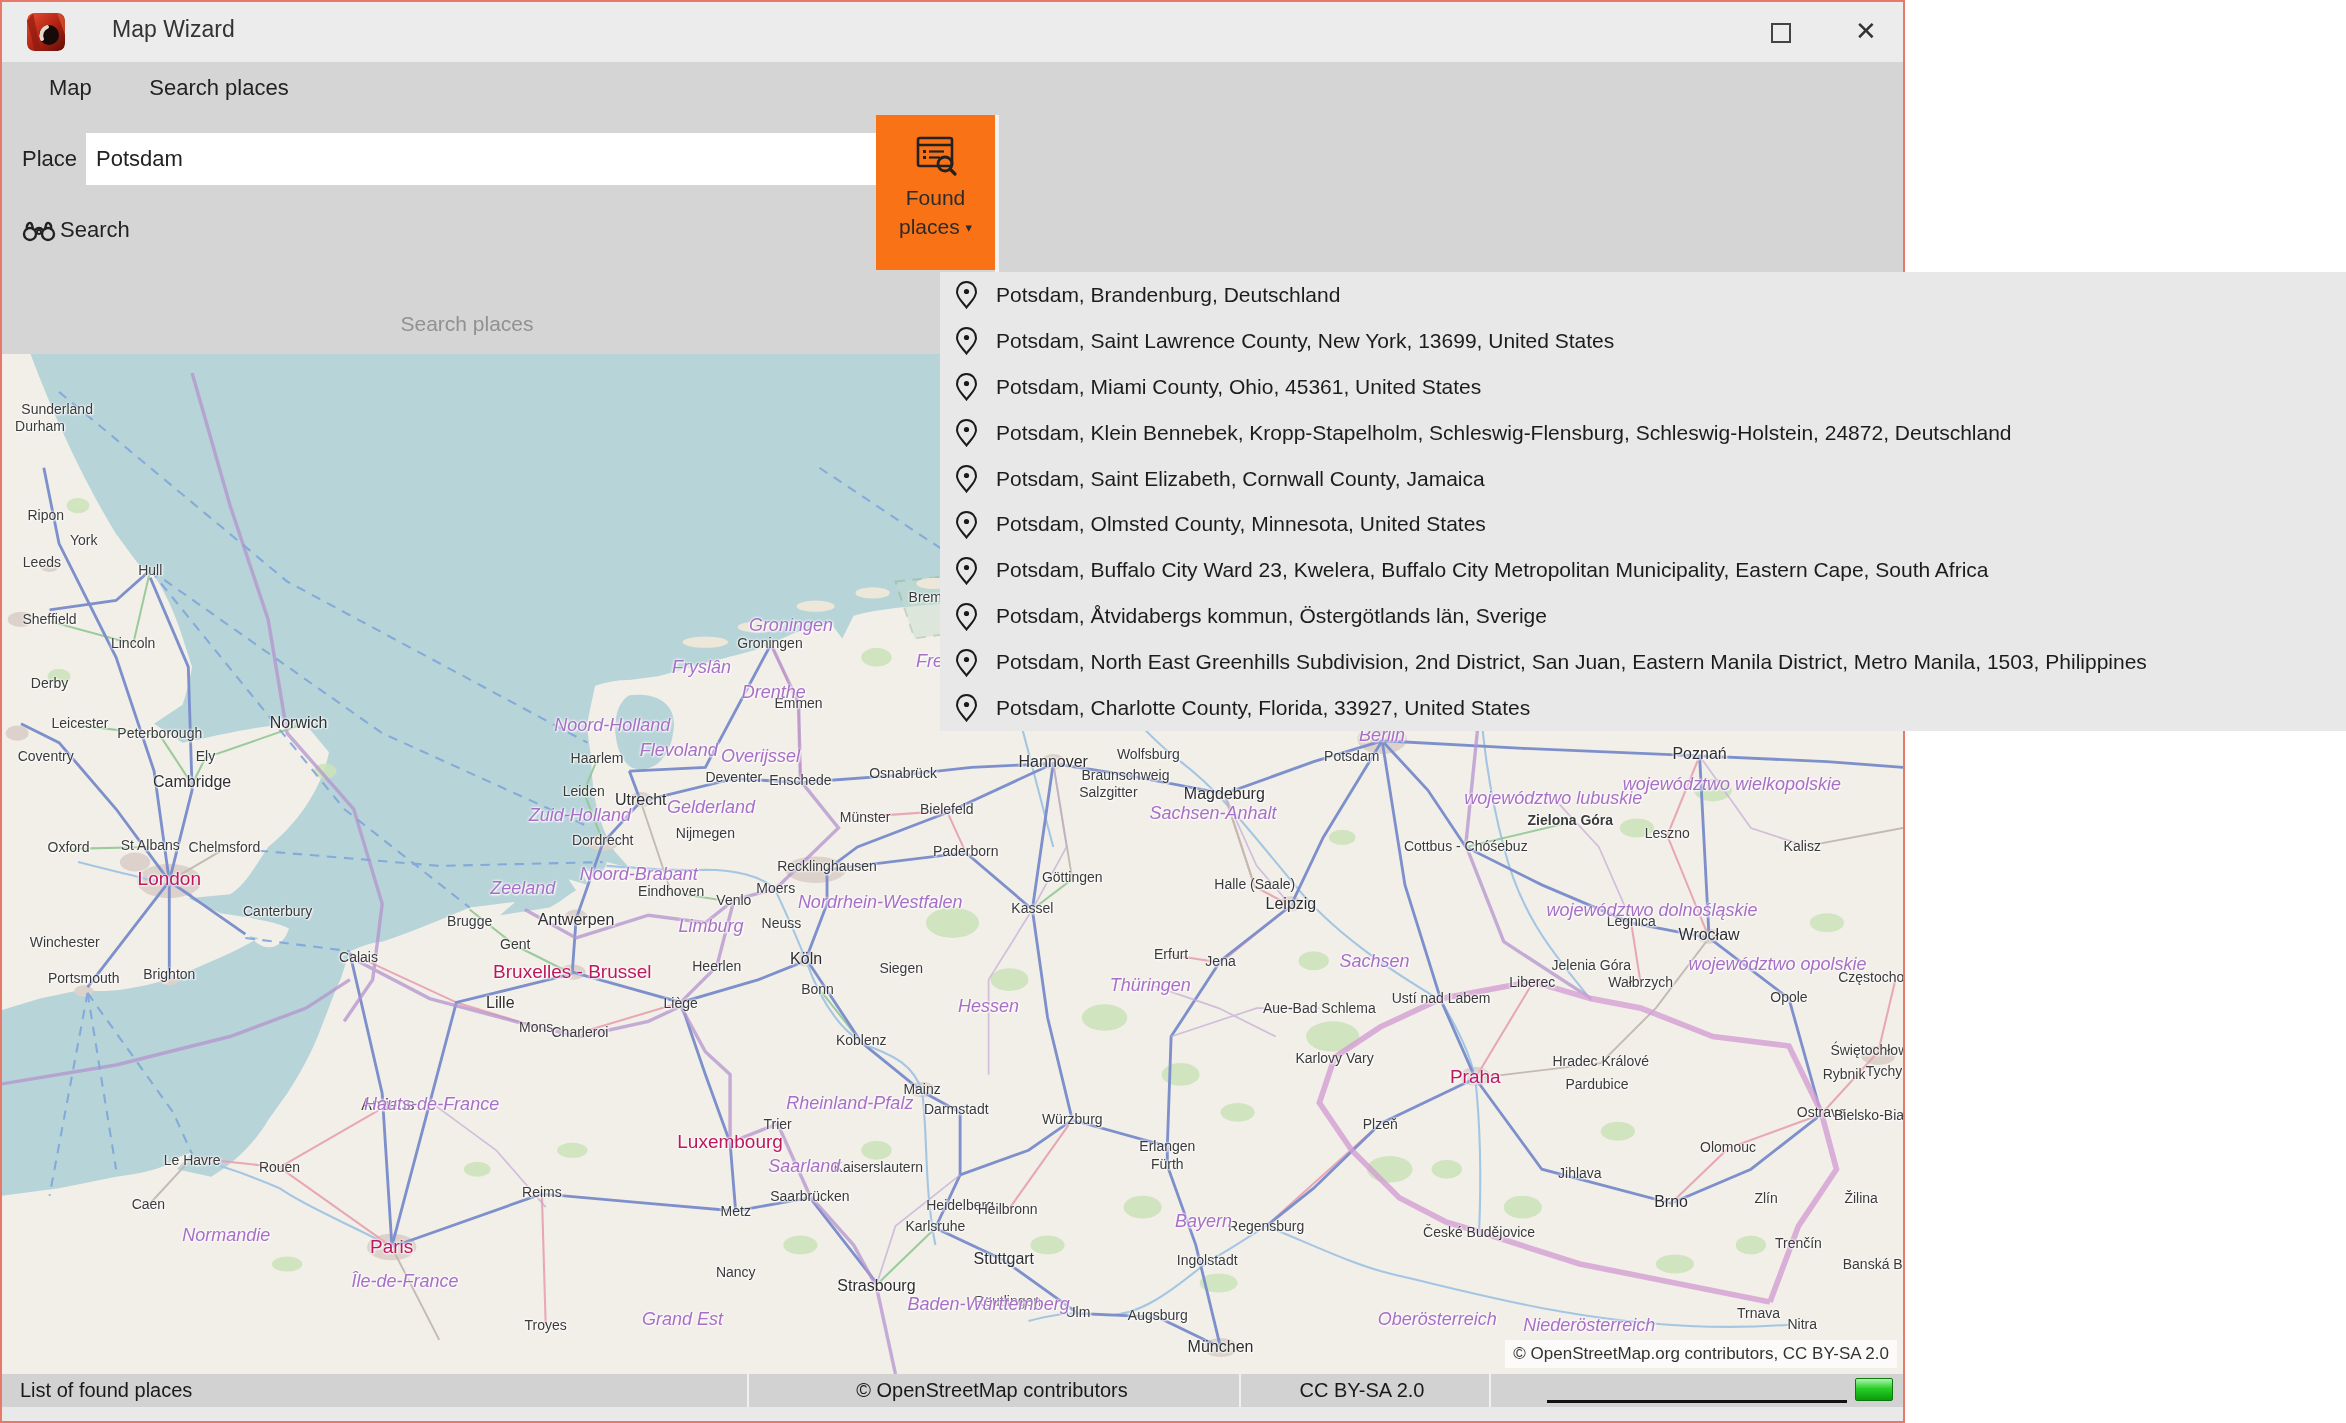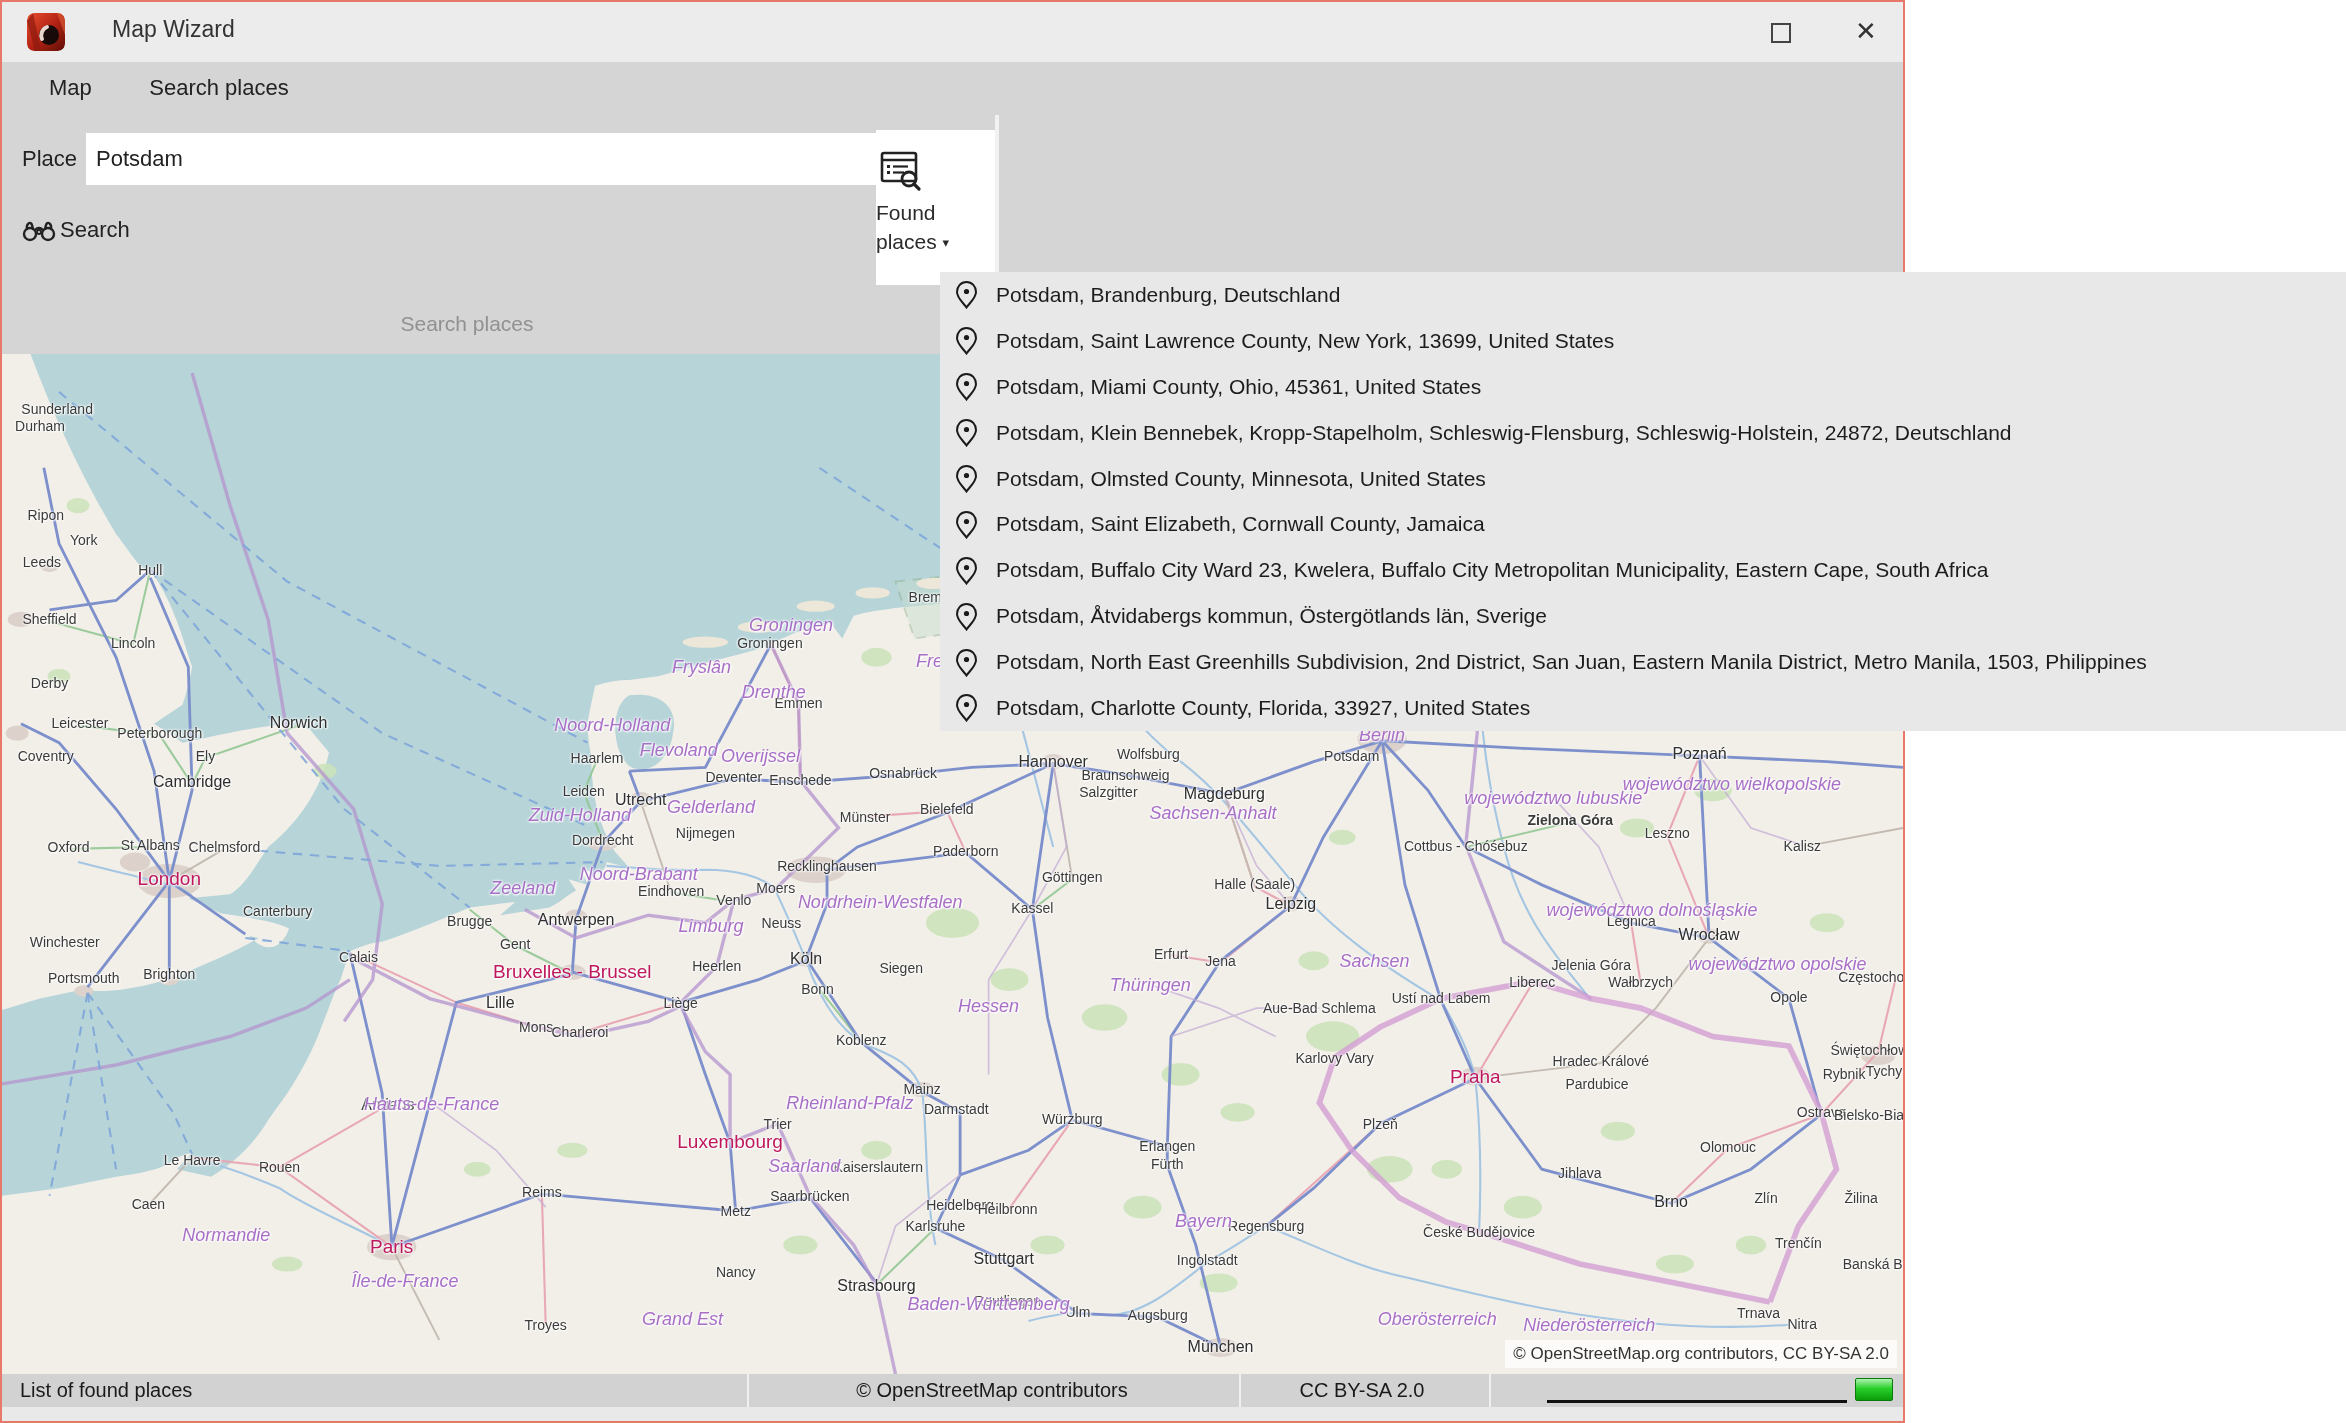--- a/index.html
+++ b/index.html
@@ -18,21 +18,21 @@
   
   .ribbon{position:absolute;left:0;top:60px;width:1901px;height:292px;background:#d5d5d5;}
   .tabbar{position:absolute;left:0;top:0;width:100%;height:52px;padding-left:47px;box-sizing:border-box;}
   .tab{display:inline-block;margin-right:53px;font-size:22px;color:#222;line-height:52px;}
   .place-label{position:absolute;left:20px;top:84px;font-size:22px;color:#222;}
   .place-input{position:absolute;left:84px;top:71px;width:824px;height:52px;border:none;outline:none;
                font-size:22px;color:#222;padding:0 10px;font-family:"Liberation Sans",sans-serif;background:#fff;}
   .search-btn{position:absolute;left:20px;top:148px;height:40px;display:flex;align-items:center;font-size:22px;color:#222;}
   .search-btn svg{margin-right:4px;}
   .group-label{position:absolute;left:0px;top:250px;width:930px;text-align:center;font-size:21px;color:#919191;}
-  .found-btn{position:absolute;left:874px;top:68px;width:119px;height:155px;background:#ffffff;text-align:left;}
+  .found-btn{position:absolute;left:874px;top:53px;width:119px;height:155px;background:#f97316;text-align:center;}
   .found-btn svg{margin-top:16px;}
   .found-line{font-size:21px;color:#2b2b2b;line-height:29px;}
   .dd-arrow{font-size:13px;color:#2b2b2b;vertical-align:2px;}
   .group-sep{position:absolute;left:993px;top:53px;width:4px;height:239px;background:#f2f2f2;}
 
   
   .map{position:absolute;left:0px;top:352px;width:1901px;height:1020px;background:#f2efe9;overflow:hidden;}
   .map svg{position:absolute;left:0;top:0;width:100%;height:100%;}
   .map-labels{position:absolute;left:0;top:0;width:100%;height:100%;}
   .mlabel{position:absolute;transform:translate(-50%,-50%);white-space:nowrap;
@@ -768,40 +768,40 @@
         <span class="dd-text">Potsdam, Klein Bennebek, Kropp-Stapelholm, Schleswig-Flensburg, Schleswig-Holstein, 24872, Deutschland</span>
       </div>
 
       <div class="dd-item">
         <span class="pin">
           <svg width="23" height="29" viewBox="0 0 23 29">
             <path d="M11.5,2 C6,2 2,6.5 2,12 C2,18 8,22.5 11.5,27.5 C15,22.5 21,18 21,12 C21,6.5 17,2 11.5,2 Z" fill="none" stroke="#1a1a1a" stroke-width="2"></path>
             <circle cx="11.5" cy="11.5" r="2.6" fill="#1a1a1a"></circle>
           </svg>
         </span>
+        <span class="dd-text">Potsdam, Saint Elizabeth, Cornwall County, Jamaica</span>
+      </div>
+
+      <div class="dd-item">
+        <span class="pin">
+          <svg width="23" height="29" viewBox="0 0 23 29">
+            <path d="M11.5,2 C6,2 2,6.5 2,12 C2,18 8,22.5 11.5,27.5 C15,22.5 21,18 21,12 C21,6.5 17,2 11.5,2 Z" fill="none" stroke="#1a1a1a" stroke-width="2"></path>
+            <circle cx="11.5" cy="11.5" r="2.6" fill="#1a1a1a"></circle>
+          </svg>
+        </span>
         <span class="dd-text">Potsdam, Olmsted County, Minnesota, United States</span>
       </div>
 
       <div class="dd-item">
         <span class="pin">
           <svg width="23" height="29" viewBox="0 0 23 29">
             <path d="M11.5,2 C6,2 2,6.5 2,12 C2,18 8,22.5 11.5,27.5 C15,22.5 21,18 21,12 C21,6.5 17,2 11.5,2 Z" fill="none" stroke="#1a1a1a" stroke-width="2"></path>
             <circle cx="11.5" cy="11.5" r="2.6" fill="#1a1a1a"></circle>
           </svg>
         </span>
-        <span class="dd-text">Potsdam, Saint Elizabeth, Cornwall County, Jamaica</span>
-      </div>
-
-      <div class="dd-item">
-        <span class="pin">
-          <svg width="23" height="29" viewBox="0 0 23 29">
-            <path d="M11.5,2 C6,2 2,6.5 2,12 C2,18 8,22.5 11.5,27.5 C15,22.5 21,18 21,12 C21,6.5 17,2 11.5,2 Z" fill="none" stroke="#1a1a1a" stroke-width="2"></path>
-            <circle cx="11.5" cy="11.5" r="2.6" fill="#1a1a1a"></circle>
-          </svg>
-        </span>
         <span class="dd-text">Potsdam, Buffalo City Ward 23, Kwelera, Buffalo City Metropolitan Municipality, Eastern Cape, South Africa</span>
       </div>
 
       <div class="dd-item">
         <span class="pin">
           <svg width="23" height="29" viewBox="0 0 23 29">
             <path d="M11.5,2 C6,2 2,6.5 2,12 C2,18 8,22.5 11.5,27.5 C15,22.5 21,18 21,12 C21,6.5 17,2 11.5,2 Z" fill="none" stroke="#1a1a1a" stroke-width="2"></path>
             <circle cx="11.5" cy="11.5" r="2.6" fill="#1a1a1a"></circle>
           </svg>
         </span>

